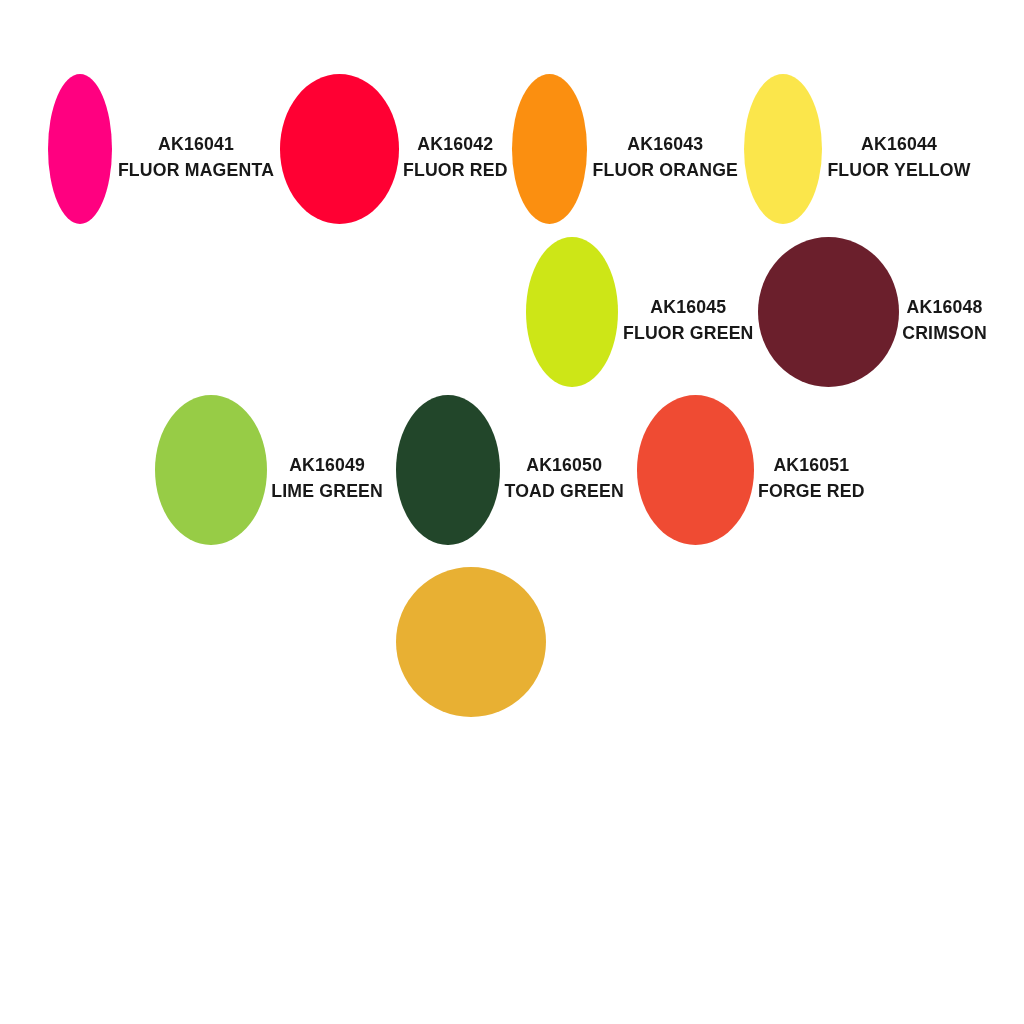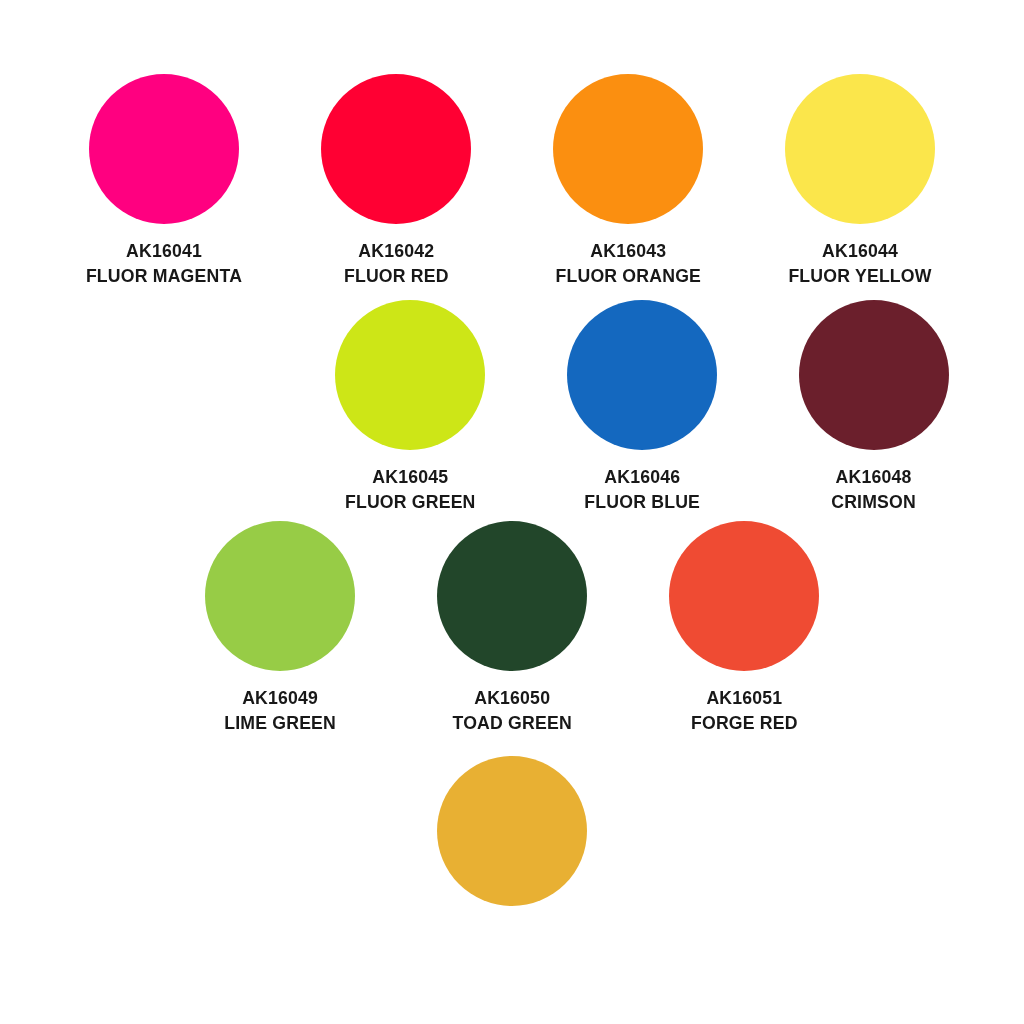--- a/index.html
+++ b/index.html
@@ -31,21 +31,20 @@
     display: flex;
     flex-direction: row;
     justify-content: center;
     align-items: flex-start;
     width: 956px;
   }
 
   .swatch-cell {
     width: 232px;
     display: flex;
-    flex-direction: column;
     align-items: center;
     box-sizing: border-box;
   }
 
   .swatch-dot {
     width: 150px;
     height: 150px;
     border-radius: 50%;
     display: block;
   }
@@ -69,21 +68,21 @@
     white-space: nowrap;
   }
 
   .swatch-name {
     margin-top: 3px;
   }
 
   
   .row-0 { margin-top: 16px; }
   .row-1 { margin-top: 13px; justify-content: flex-end; }
-  .row-2 { margin-top: 8px; }
+  .row-2 { margin-top: 8px; gap: 9px; }
   .row-3 { margin-top: 22px; }
 </style>
 </head>
 <body>
 
 <div id="swatch-chart">
 
 <div class="swatch-row row-0">
       <div class="swatch-cell">
         <span class="swatch-dot" style="background: rgb(255, 0, 128);"></span>
@@ -116,27 +115,20 @@
     </div>
     <div class="swatch-row row-1">
       <div class="swatch-cell">
         <span class="swatch-dot" style="background: rgb(205, 230, 23);"></span>
         <div class="swatch-caption">
           <span class="swatch-code">AK16045</span>
           <span class="swatch-name">FLUOR GREEN</span>
         </div>
       </div>
       <div class="swatch-cell">
-        <span class="swatch-dot" style="background: rgb(20, 104, 191);"></span>
-        <div class="swatch-caption">
-          <span class="swatch-code">AK16046</span>
-          <span class="swatch-name">FLUOR BLUE</span>
-        </div>
-      </div>
-      <div class="swatch-cell">
         <span class="swatch-dot" style="background: rgb(107, 31, 44);"></span>
         <div class="swatch-caption">
           <span class="swatch-code">AK16048</span>
           <span class="swatch-name">CRIMSON</span>
         </div>
       </div>
     </div>
     <div class="swatch-row row-2">
       <div class="swatch-cell">
         <span class="swatch-dot" style="background: rgb(151, 204, 70);"></span>

